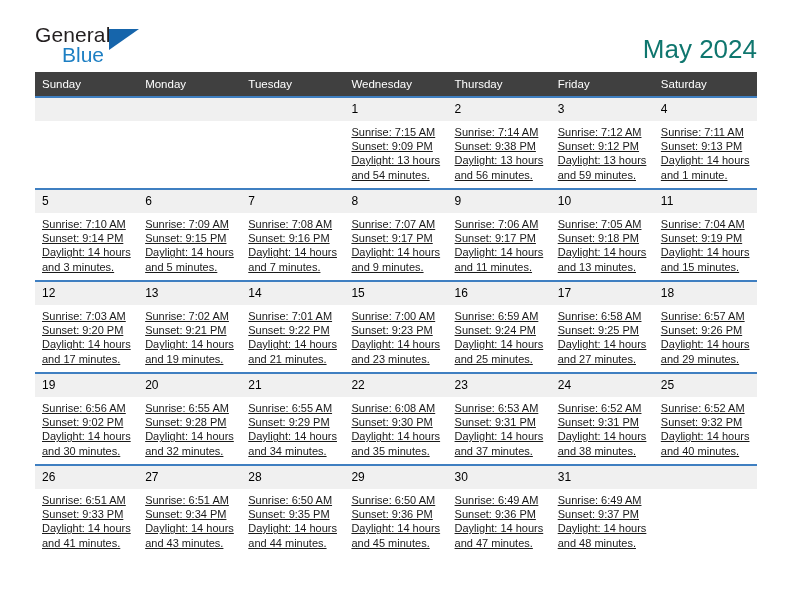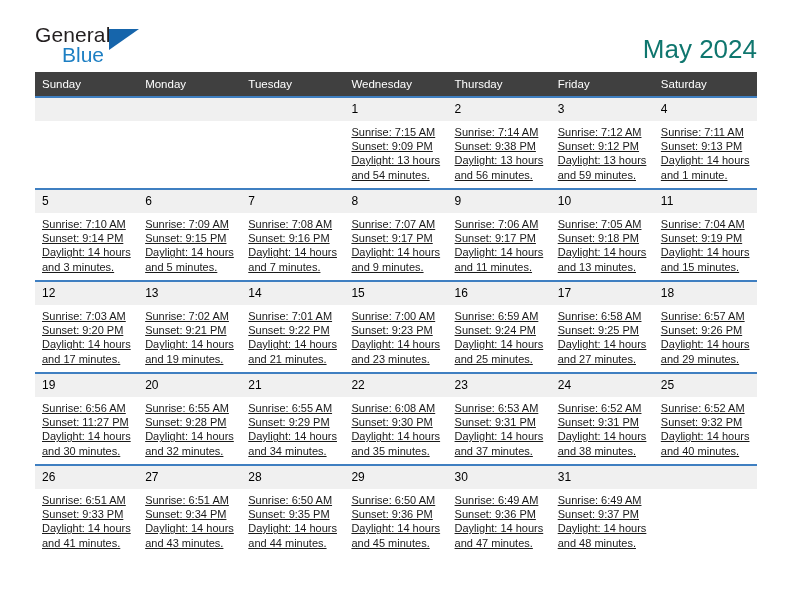--- a/index.html
+++ b/index.html
@@ -328,21 +328,21 @@
               <div>Sunset: 9:26 PM</div>
               <div>Daylight: 14 hours and 29 minutes.</div>
             </div>
           </td>
         </tr>
         <tr>
           <td>
             <div class="daynum">19</div>
             <div class="cellbody">
               <div>Sunrise: 6:56 AM</div>
-              <div>Sunset: 11:27 PM</div>
+              <div>Sunset: 9:02 PM</div>
               <div>Daylight: 14 hours and 30 minutes.</div>
             </div>
           </td>
           <td>
             <div class="daynum">20</div>
             <div class="cellbody">
               <div>Sunrise: 6:55 AM</div>
               <div>Sunset: 9:28 PM</div>
               <div>Daylight: 14 hours and 32 minutes.</div>
             </div>

